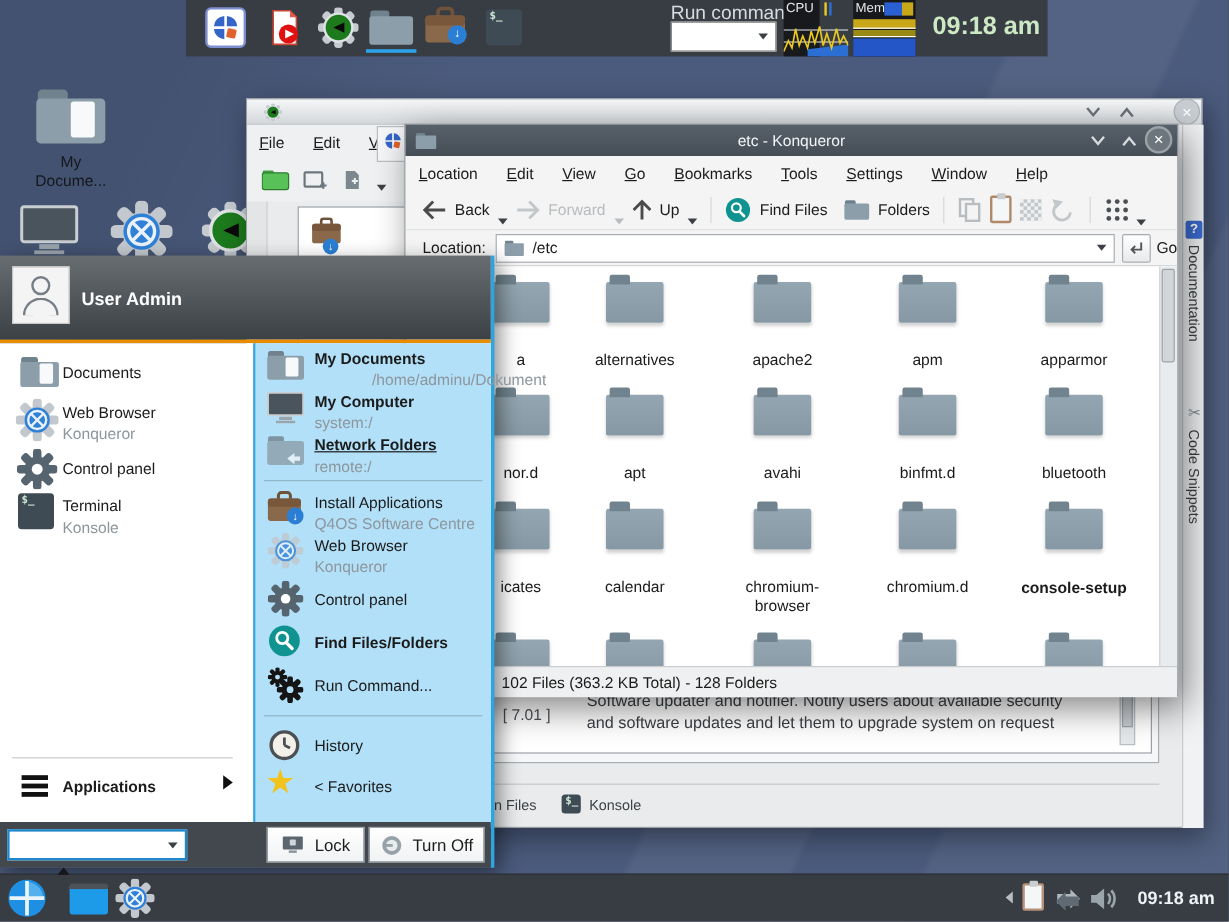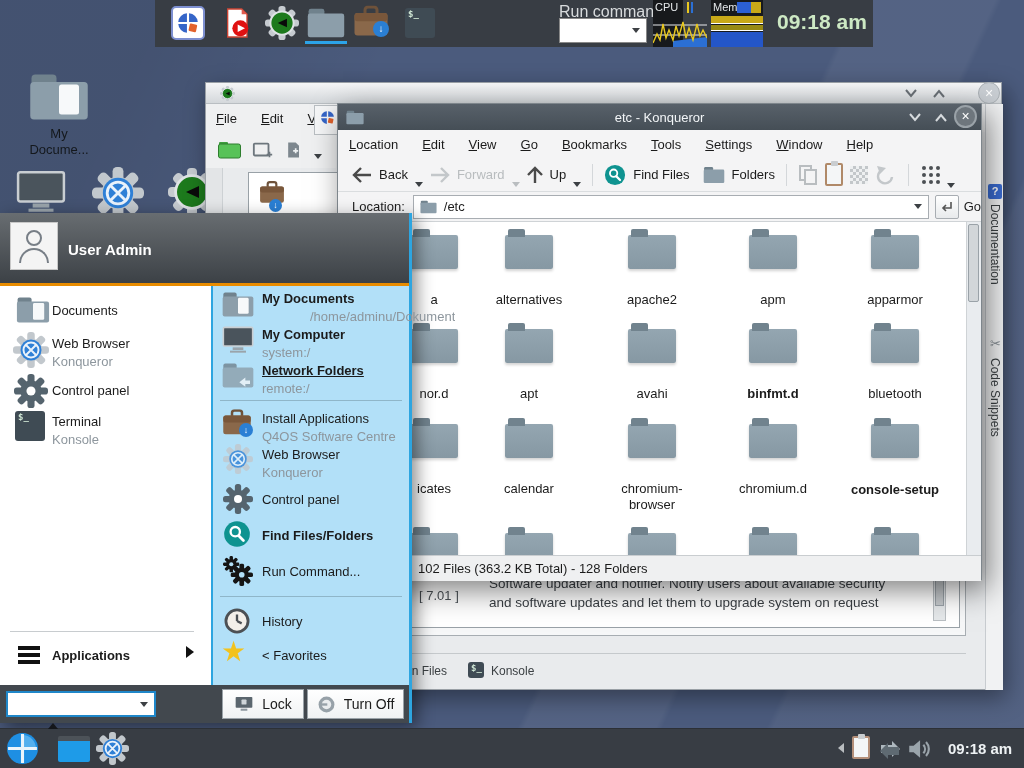--- a/index.html
+++ b/index.html
@@ -377,21 +377,21 @@
       <div>
           <div class="gfold" style="left:166px;top:107px;"></div>
           <div class="glabel" style="left:129px;top:164px;">apt</div>
         </div>
       <div>
           <div class="gfold" style="left:289px;top:107px;"></div>
           <div class="glabel" style="left:252px;top:164px;">avahi</div>
         </div>
       <div>
           <div class="gfold" style="left:410px;top:107px;"></div>
-          <div class="glabel" style="left:373px;top:164px;font-weight:bold;">binfmt.d</div>
+          <div class="glabel" style="left:373px;top:164px;">binfmt.d</div>
         </div>
       <div>
           <div class="gfold" style="left:532px;top:107px;"></div>
           <div class="glabel" style="left:495px;top:164px;">bluetooth</div>
         </div>
 
       <div>
           <div class="gfold" style="left:71px;top:202px;"></div>
           <div class="glabel" style="left:34px;top:259px;">icates</div>
         </div>

